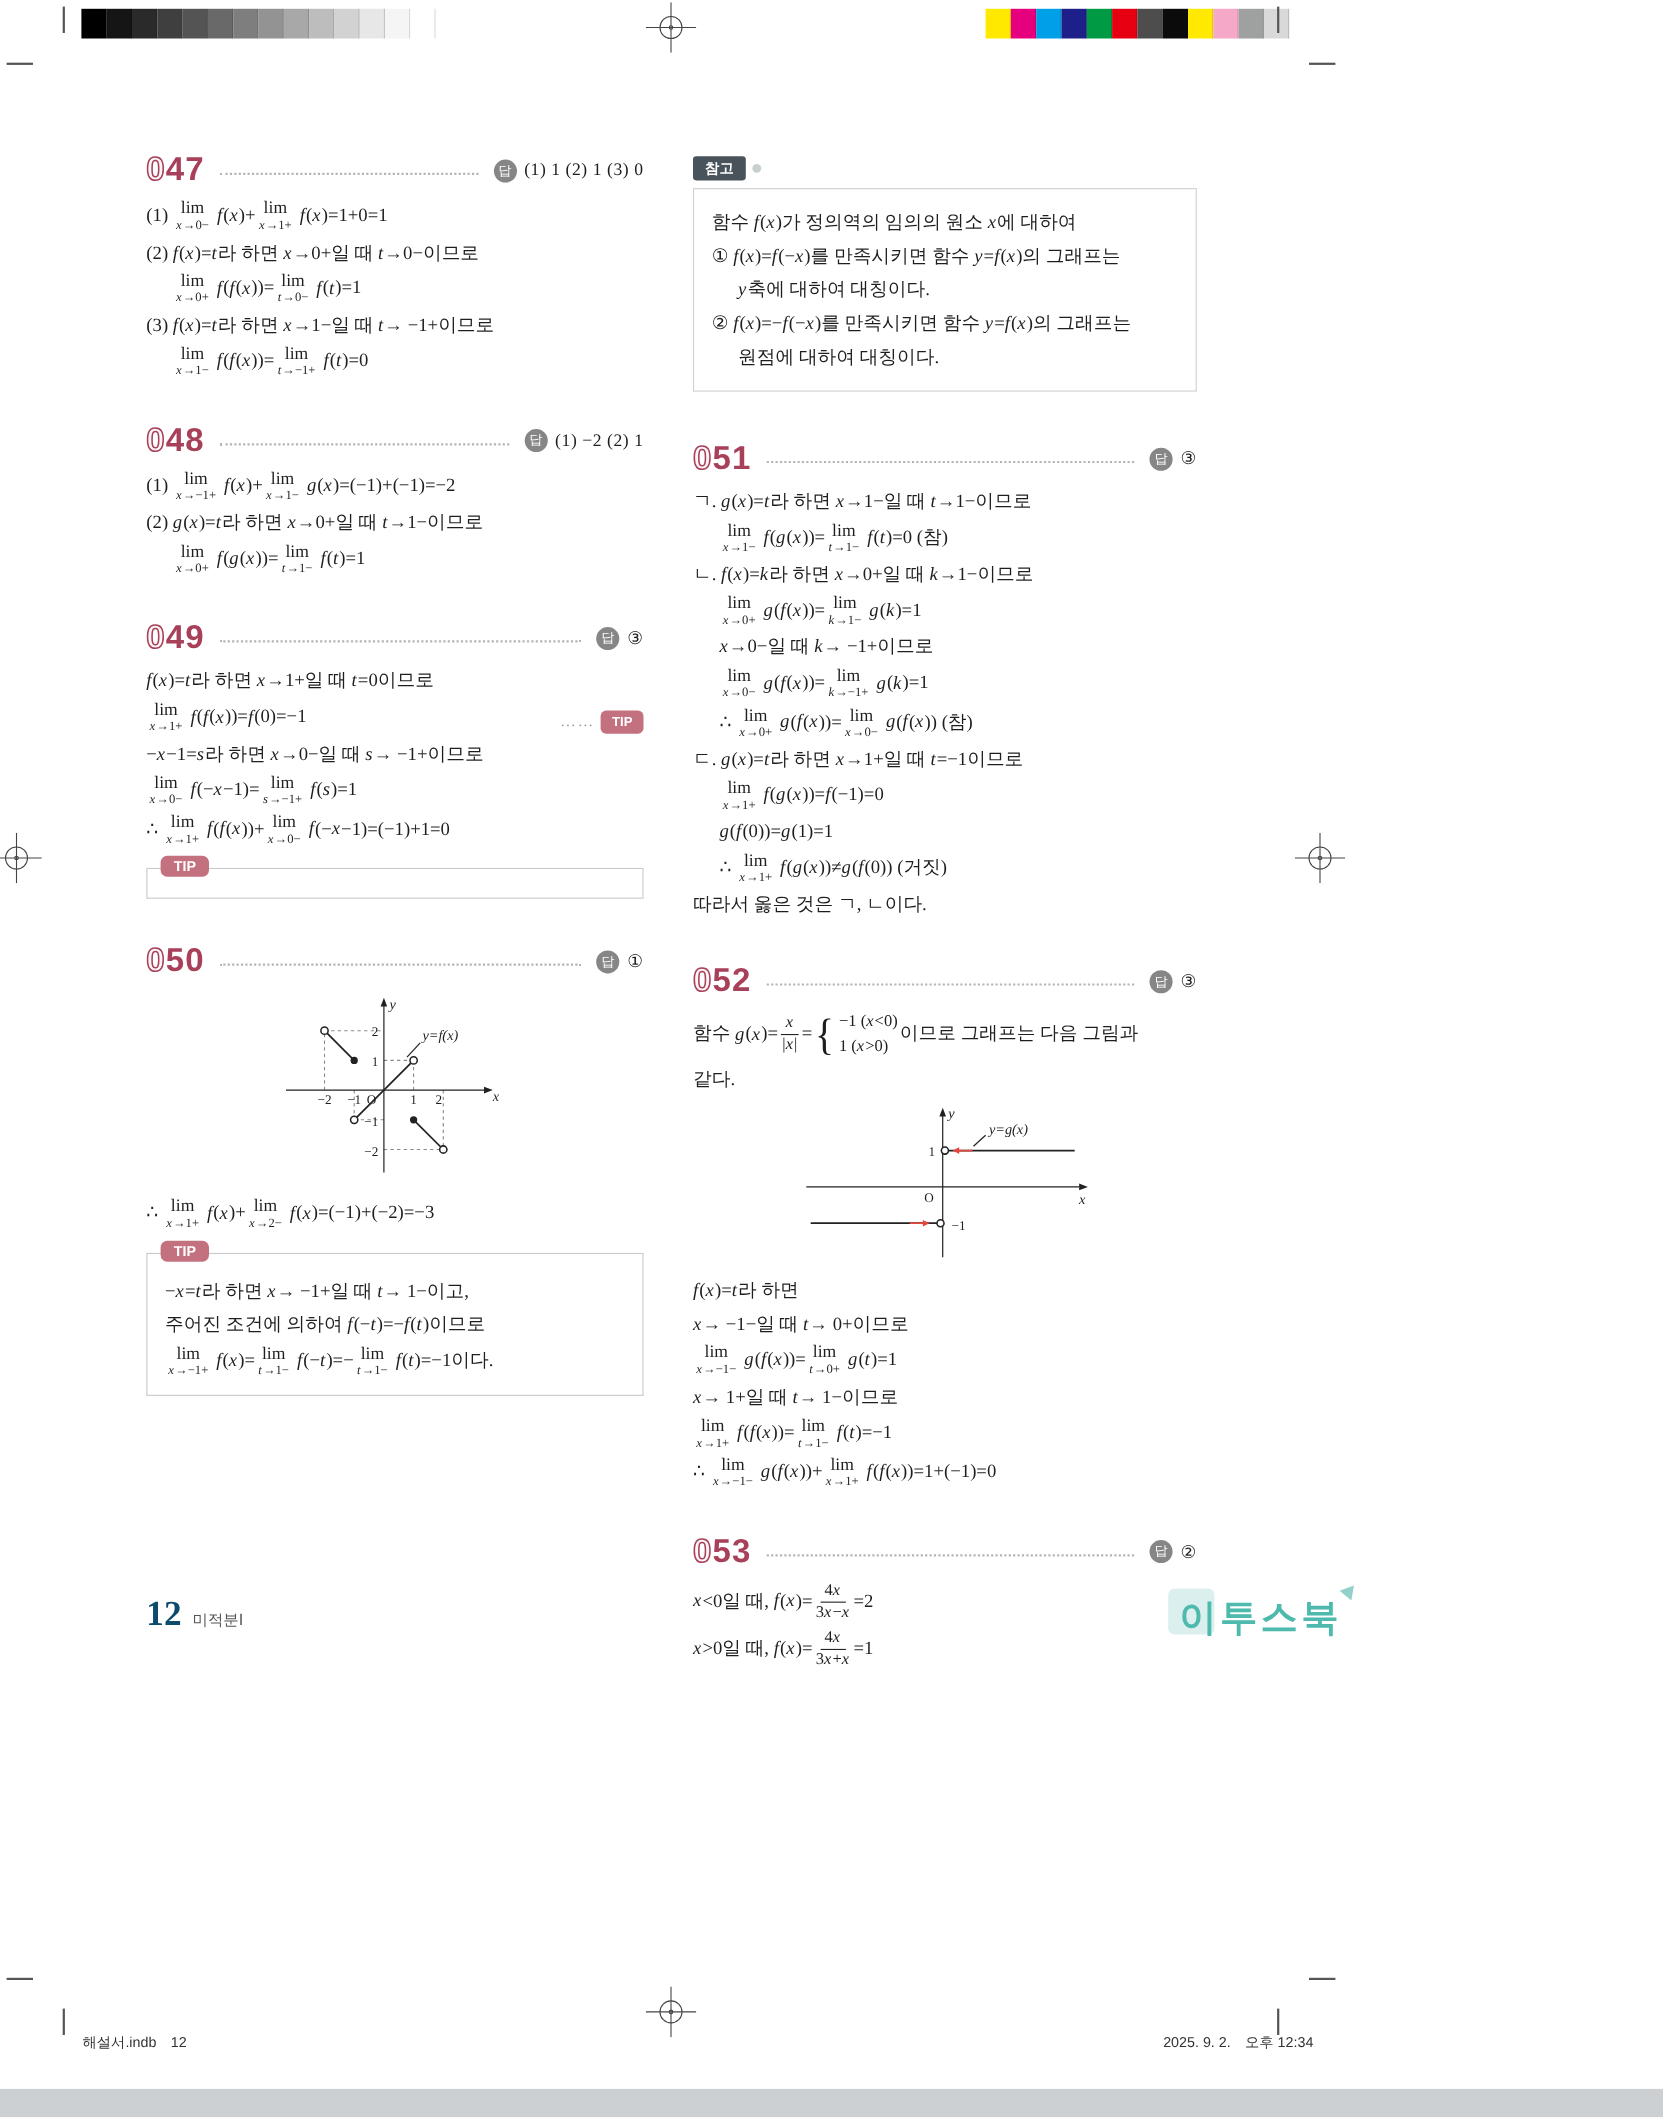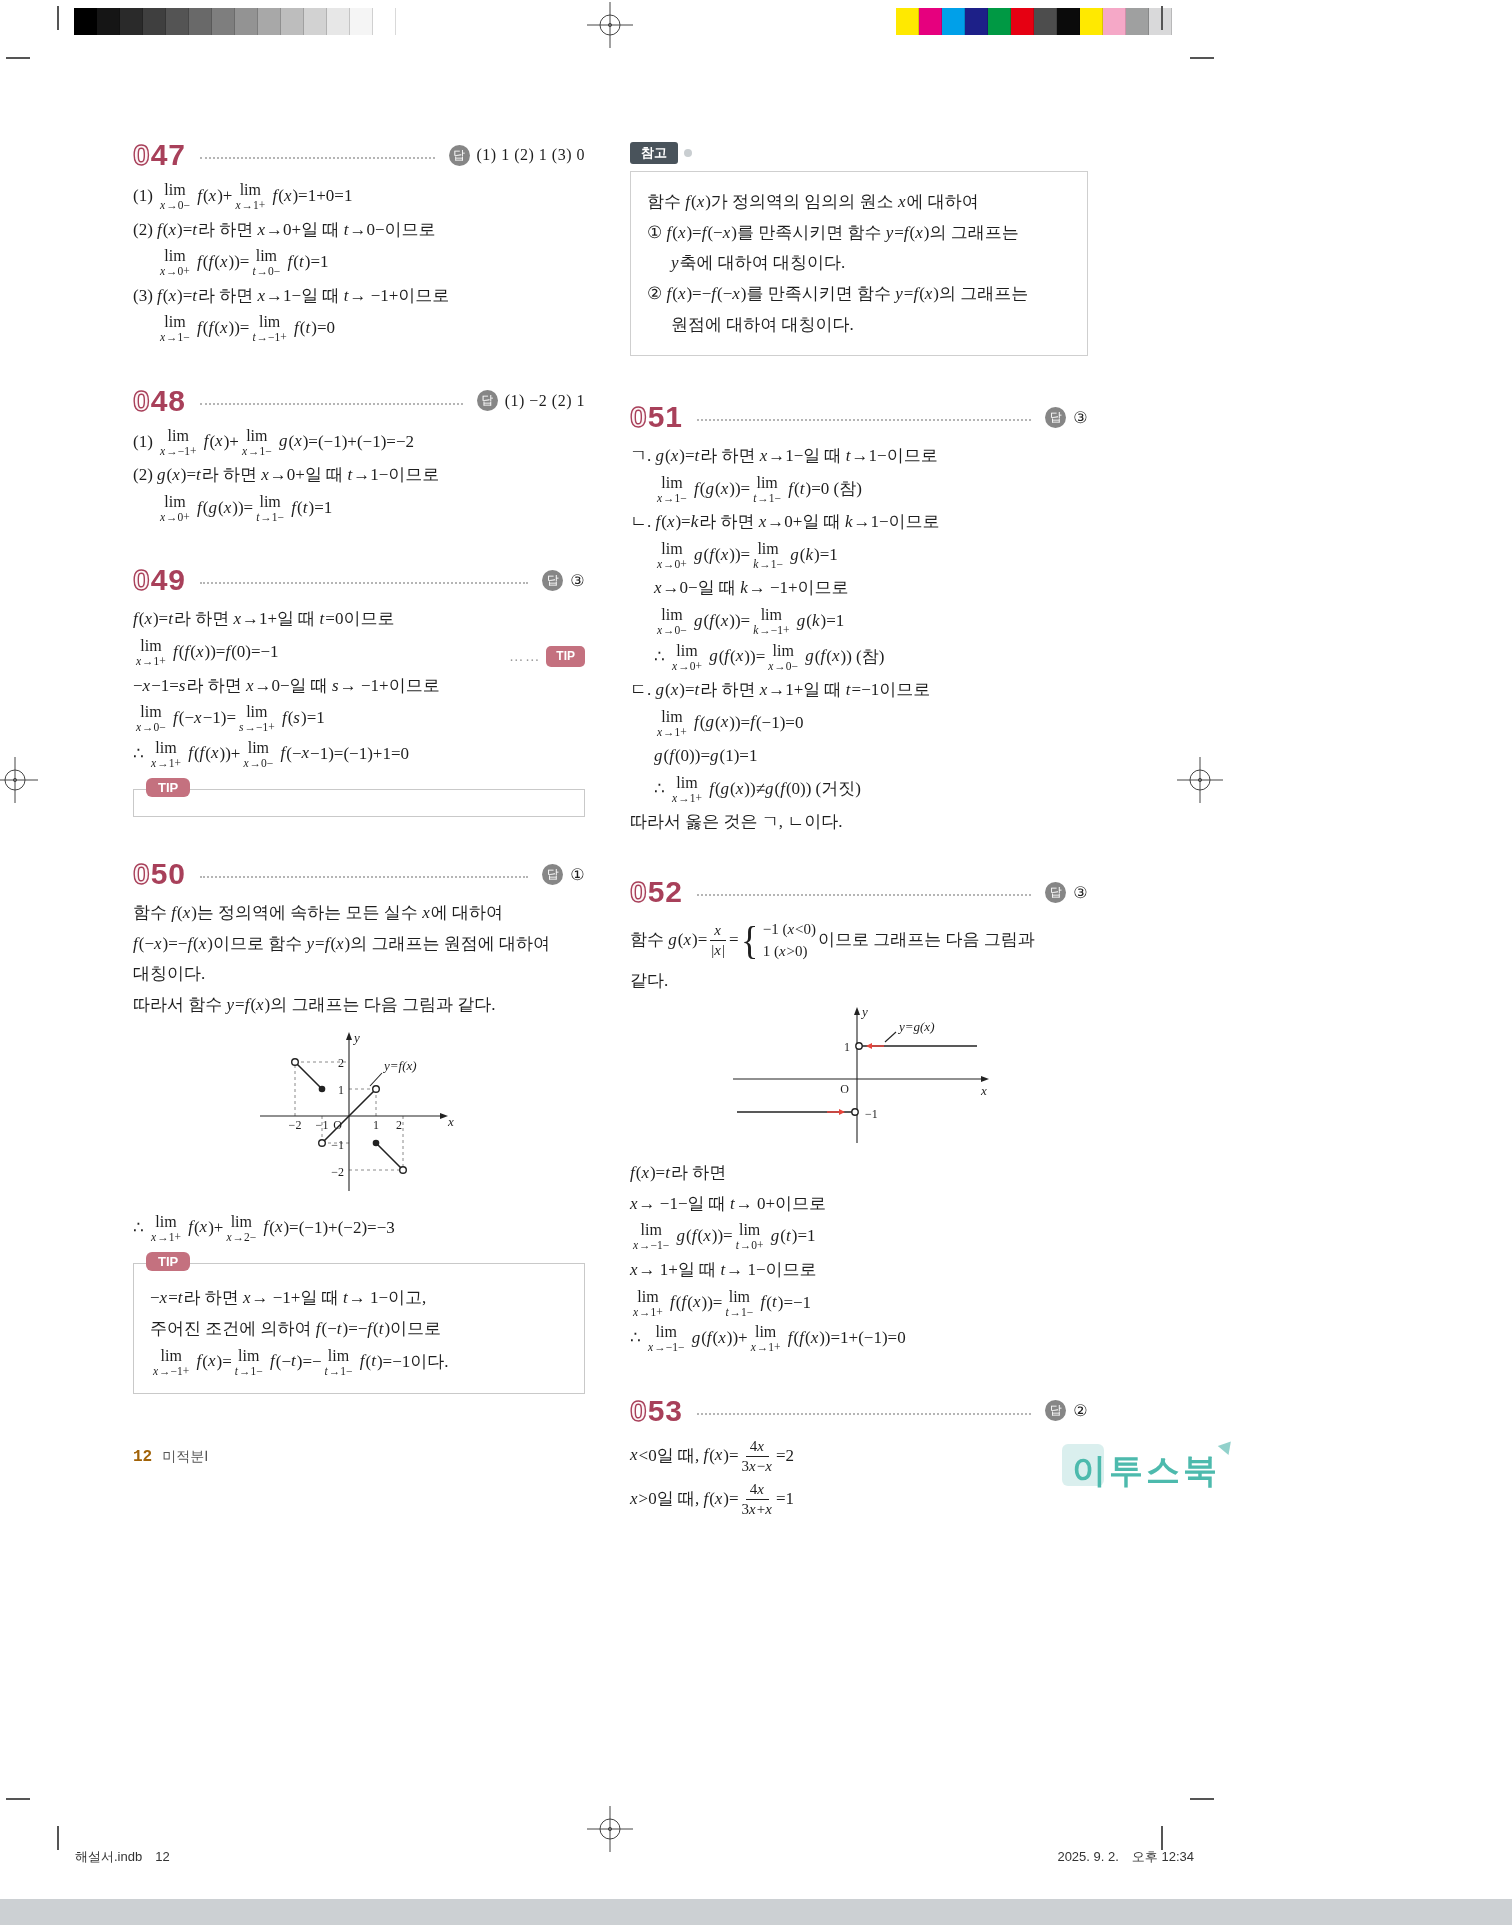--- a/index.html
+++ b/index.html
@@ -74,21 +74,21 @@
   .gline { stroke:#222; stroke-width:1.6; }
   .axis  { stroke:#222; stroke-width:1.1; }
   .dash  { stroke:#8a8a8a; stroke-width:1; stroke-dasharray:3 3; }
   .oc { fill:#fff; stroke:#222; stroke-width:1.4; }
   .fc { fill:#222; }
   .red { stroke:#e8453c; stroke-width:1.5; }
   .redhead { fill:#e8453c; }
 
   
   .page-num-row { position:absolute; left:133px; top:1448px; display:flex; align-items:baseline; gap:10px; }
-  .page-num { font-family:Liberation Mono, monospace; font-weight:bold; font-size:16px; color:#a16207; }
+  .page-num { font-family:Liberation Serif, serif; font-weight:bold; font-size:32px; color:#0c4a6e; }
   .book-name { font-size:14px; color:#555; }
   .brand { position:absolute; left:0; width:1220px; top:1448px; text-align:right; opacity:.85; }
   .brand-text { position:relative; display:inline-block; font-family:"Liberation Sans", sans-serif;
                 font-weight:800; font-size:34px; color:#2fae9f; letter-spacing:3px; }
   .brand-text::before { content:""; position:absolute; left:-10px; top:-4px; width:42px; height:42px;
                         background:#9fd8d2; opacity:.45; border-radius:6px; z-index:-1; }
   .brand-text::after  { content:""; position:absolute; right:-14px; top:-8px; width:0; height:0;
                         border-left:7px solid transparent; border-right:7px solid transparent;
                         border-bottom:12px solid #7fcac2; transform:rotate(40deg); }
   .copyright { position:absolute; left:0; width:1220px; top:1504px; text-align:center;
@@ -290,26 +290,20 @@
         <span class="prob-num">
             <span class="num-zero">0</span>
             <span>50</span>
           </span>
         <span class="leader"></span>
         <span class="ans">
           <span class="ans-badge">답</span>
           <span class="ans-text">①</span>
         </span>
       </header>
-      <div class="prob-body">
-          <div class="math-line ind0">함수 <i>f</i>(<i>x</i>)는 정의역에 속하는 모든 실수 <i>x</i>에 대하여</div>
-          <div class="math-line ind0"><i>f</i>(−<i>x</i>)=−<i>f</i>(<i>x</i>)이므로 함수 <i>y</i>=<i>f</i>(<i>x</i>)의 그래프는 원점에 대하여</div>
-          <div class="math-line ind0">대칭이다.</div>
-          <div class="math-line ind0">따라서 함수 <i>y</i>=<i>f</i>(<i>x</i>)의 그래프는 다음 그림과 같다.</div>
-        </div>
 
       <div class="graph">
         <svg width="270" height="178">
           <line class="dash" x1="71" y1="90" x2="71" y2="36"></line>
           <line class="dash" x1="71" y1="36" x2="125" y2="36"></line>
           <line class="dash" x1="179" y1="90" x2="179" y2="144"></line>
           <line class="dash" x1="125" y1="144" x2="179" y2="144"></line>
           <line class="dash" x1="152" y1="63" x2="152" y2="90"></line>
           <line class="dash" x1="125" y1="63" x2="152" y2="63"></line>
           <line class="dash" x1="98" y1="117" x2="98" y2="90"></line>

